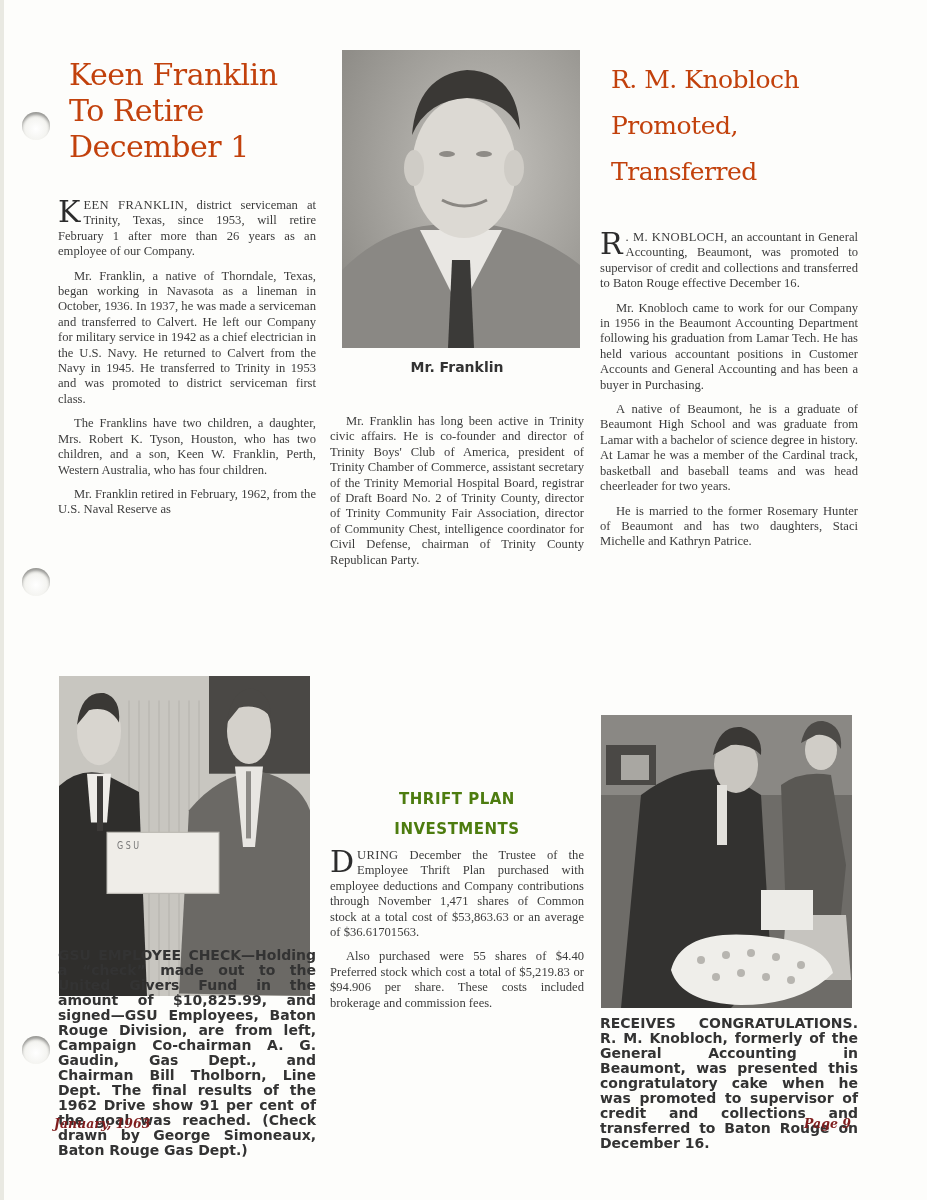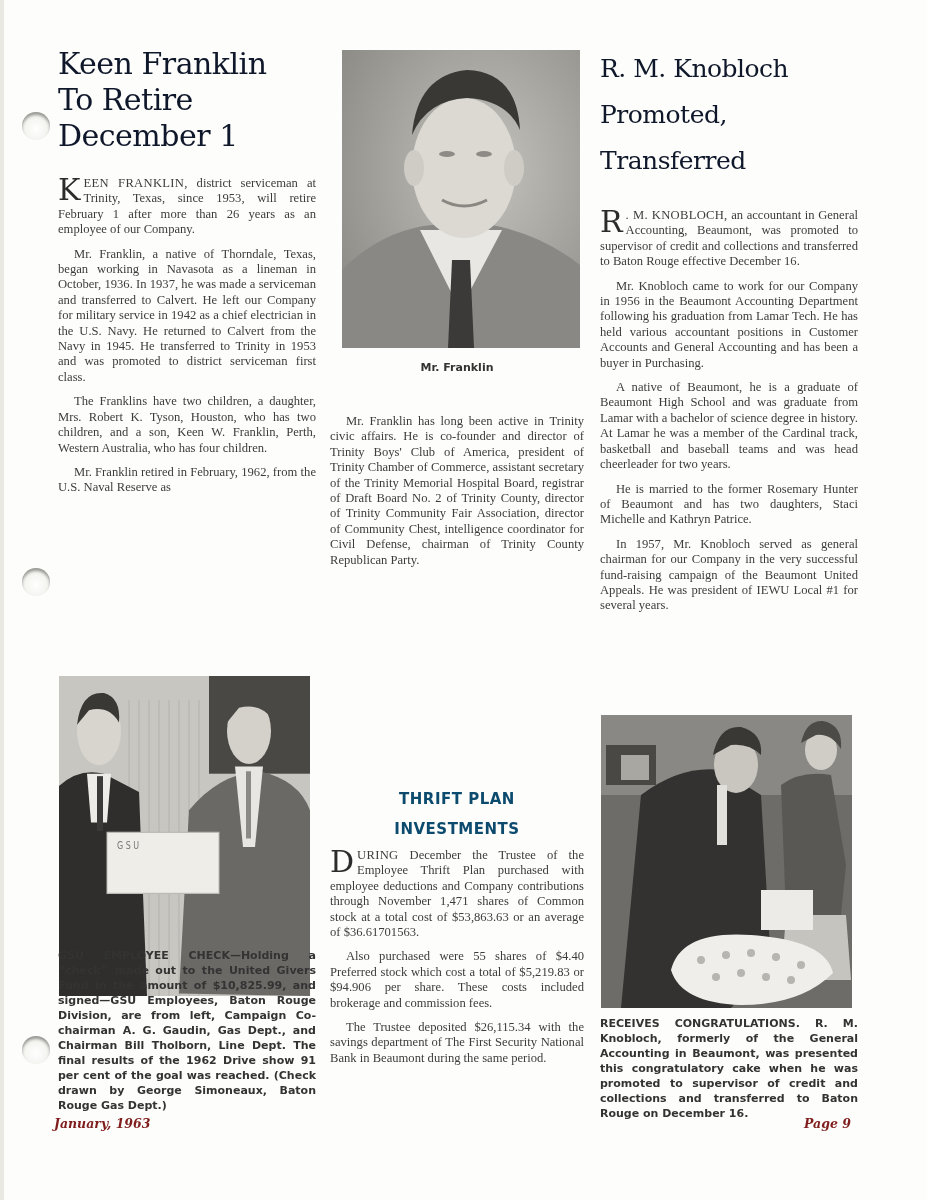--- a/index.html
+++ b/index.html
@@ -16,22 +16,22 @@
     background: radial-gradient(circle at 50% 60%, #ffffff 0%, #f2f2ee 60%, #d8d8d2 100%);
     box-shadow: inset 0 3px 3px rgba(0,0,0,0.35);
   }
   .col { position: absolute; }
   .col1 { left: 58px; width: 258px; }
   .col2 { left: 330px; width: 254px; }
   .col3 { left: 600px; width: 258px; }
 
   .headline {
     font-family: "DejaVu Serif", serif;
-    font-weight: normal; color: #0f172a;
-    margin: 0; letter-spacing: -0.5px;
+    font-weight: normal; color: #c2410c;
+    margin: 11px; letter-spacing: -0.5px;
   }
   .hl1 { font-size: 30px; line-height: 36px; }
   .hl3 { font-size: 25px; line-height: 46px; }
 
   p.body {
     font-family: "Liberation Serif", serif;
     font-size: 12.6px; line-height: 15.4px;
     text-align: justify; margin: 0 0 9px 0;
     text-indent: 16px; color: #3c3c3c;
   }
@@ -44,28 +44,28 @@
   .caps { letter-spacing: 0.3px; }
 
   .photo {
     position: absolute; overflow: hidden;
     background: #8c8c88;
   }
   .photo svg { display: block; width: 100%; height: 100%; }
 
   .caption {
     font-family: "DejaVu Sans", sans-serif; font-weight: bold;
-    font-size: 11px; line-height: 15px; color: #333;
+    font-size: 14px; line-height: 15px; color: #333;
     text-align: justify; margin: 0;
   }
   .caption-center { text-align: center; }
 
   .section-head {
     font-family: "DejaVu Sans", sans-serif; font-weight: bold;
-    font-size: 15px; line-height: 30px; text-align: center; color: #0c4a6e;
+    font-size: 15px; line-height: 30px; text-align: center; color: #4d7c0f;
     margin: 0; letter-spacing: 0.5px;
   }
 
   .footer {
     position: absolute; top: 1116px;
     font-family: "DejaVu Serif", serif; font-style: italic; font-weight: bold;
     font-size: 12.5px; color: #7f1d1d;
   }
 </style>
 </head>
@@ -155,37 +155,35 @@
 <div class="col col2" style="top:784px">
   <h2 class="section-head">
     <div>THRIFT PLAN</div>
     <div>INVESTMENTS</div>
   </h2>
   <div style="height:4px"></div>
   <p class="body lead">
     <span class="dropcap">D</span><span class="caps">URING</span><span> December the Trustee of the Employee Thrift Plan purchased with employee deductions and Company contributions through November 1,471 shares of Common stock at a total cost of $53,863.63 or an average of $36.61701563.</span>
   </p>
   <p class="body">Also purchased were 55 shares of $4.40 Preferred stock which cost a total of $5,219.83 or $94.906 per share. These costs included brokerage and commission fees.</p>
-  <p class="body">The Trustee deposited $26,115.34 with the savings department of The First Security National Bank in Beaumont during the same period.</p>
 </div>
 
 <div class="col col3" style="top:46px">
   <h1 class="headline hl3">
     <div>R. M. Knobloch</div>
     <div>Promoted,</div>
     <div>Transferred</div>
   </h1>
   <div style="height:24px"></div>
   <p class="body lead">
     <span class="dropcap">R</span><span class="caps">. M. KNOBLOCH,</span><span> an accountant in General Accounting, Beaumont, was promoted to supervisor of credit and collections and transferred to Baton Rouge effective December 16.</span>
   </p>
   <p class="body">Mr. Knobloch came to work for our Company in 1956 in the Beaumont Accounting Department following his graduation from Lamar Tech. He has held various accountant positions in Customer Accounts and General Accounting and has been a buyer in Purchasing.</p>
   <p class="body">A native of Beaumont, he is a graduate of Beaumont High School and was graduate from Lamar with a bachelor of science degree in history. At Lamar he was a member of the Cardinal track, basketball and baseball teams and was head cheerleader for two years.</p>
   <p class="body">He is married to the former Rosemary Hunter of Beaumont and has two daughters, Staci Michelle and Kathryn Patrice.</p>
-  <p class="body">In 1957, Mr. Knobloch served as general chairman for our Company in the very successful fund-raising campaign of the Beaumont United Appeals. He was president of IEWU Local #1 for several years.</p>
 </div>
 
 <div class="photo" style="left:601px; top:715px; width:251px; height:293px; background:#5e5c58;">
   <svg viewBox="0 0 251 293" preserveAspectRatio="none">
     <rect width="251" height="293" fill="#6e6c68"></rect>
     <rect x="0" y="0" width="251" height="80" fill="#8a8884"></rect>
     <rect x="5" y="30" width="50" height="40" fill="#4a4845"></rect>
     <rect x="20" y="40" width="28" height="25" fill="#a9a7a2"></rect>
     <path d="M20 293 L40 80 Q80 50 120 55 L160 80 L170 250 L130 293 Z" fill="#333230"></path>
     <ellipse cx="135" cy="50" rx="22" ry="28" fill="#c9c6c0"></ellipse>

